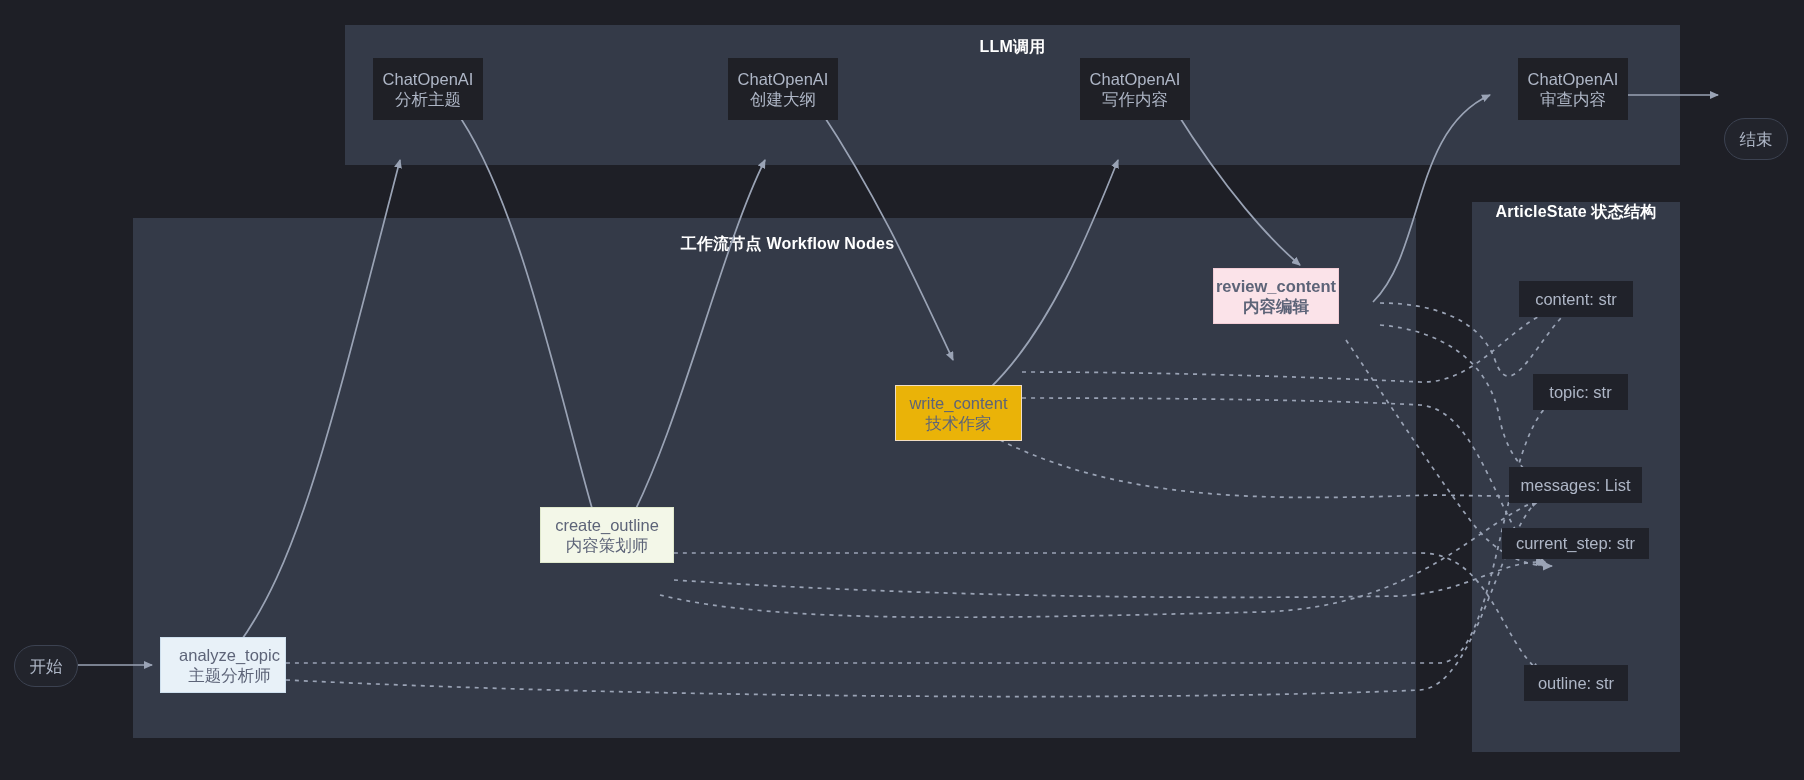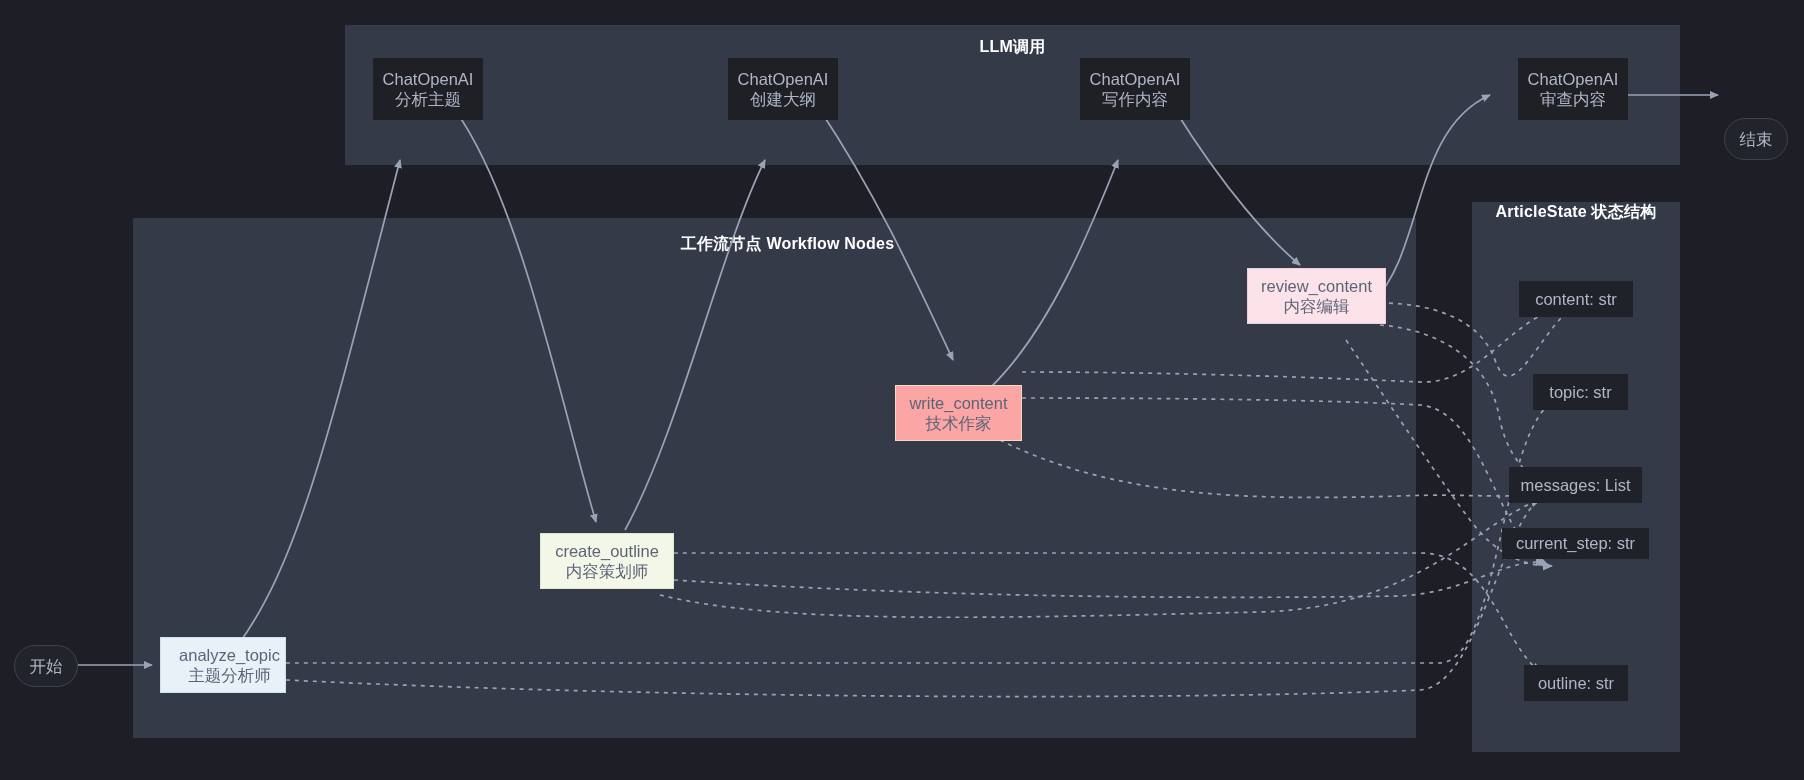--- a/index.html
+++ b/index.html
@@ -29,21 +29,21 @@
   
   .llm-node{
     background:#1f2026;border:1px solid #1f2026;color:#aeb6c6;
     font-size:16.5px;padding:8px 14px;
   }
 
   
   .wf-node{font-size:16.5px;padding:8px 12px;color:#5d6478;}
   .wf-blue{background:#e8f1f8;border:1px solid #cfe0ee;padding-left:25px;}
   .wf-green{background:#f3f7e8;border:1px solid #e0e9cd;}
-  .wf-cream{background:#fca5a5;border:1px solid #f0ddc3;}
+  .wf-cream{background:#eab308;border:1px solid #f0ddc3;}
   .wf-pink{background:#fbe3e9;border:1px solid #f2cdd6;}
 
   
   .state-node{
     background:#20222a;color:#aeb6c6;font-size:16.5px;
     padding:7px 0;border:1px solid #20222a;
   }
 
   
   .terminal{
@@ -151,31 +151,31 @@
 
   <div class="node terminal" style="left:1724px;top:74px;width:64px;height:42px;margin-top:44px;">
     <span>结束</span>
   </div>
 
   <div class="node wf-node wf-blue" style="left:160px;top:637px;width:126px;height:56px;">
     <span class="l1">analyze_topic</span>
     <span class="l2">主题分析师</span>
   </div>
 
-  <div class="node wf-node wf-green" style="left:540px;top:533px;width:134px;height:56px;">
+  <div class="node wf-node wf-green" style="left:540px;top:507px;width:134px;height:56px;">
     <span class="l1">create_outline</span>
     <span class="l2">内容策划师</span>
   </div>
 
   <div class="node wf-node wf-cream" style="left:895px;top:385px;width:127px;height:56px;">
     <span class="l1">write_content</span>
     <span class="l2">技术作家</span>
   </div>
 
-  <div class="node wf-node wf-pink" style="left:1247px;top:268px;width:139px;height:56px;">
+  <div class="node wf-node wf-pink" style="left:1213px;top:268px;width:126px;height:56px;font-weight:bold;">
     <span class="l1">review_content</span>
     <span class="l2">内容编辑</span>
   </div>
 
   <div class="node state-node" style="left:1519px;top:281px;width:114px;height:36px;">
     <span>content: str</span>
   </div>
 
   <div class="node state-node" style="left:1533px;top:374px;width:95px;height:36px;">
     <span>topic: str</span>

